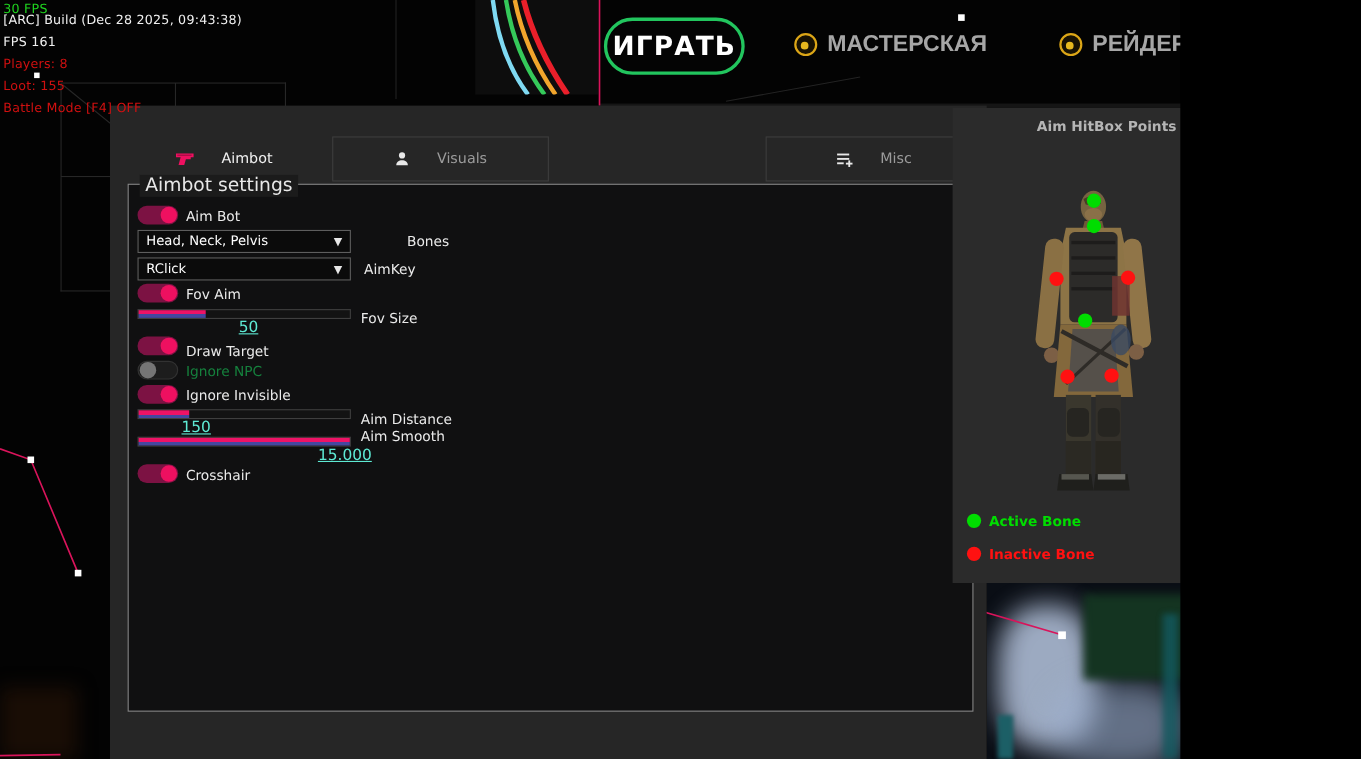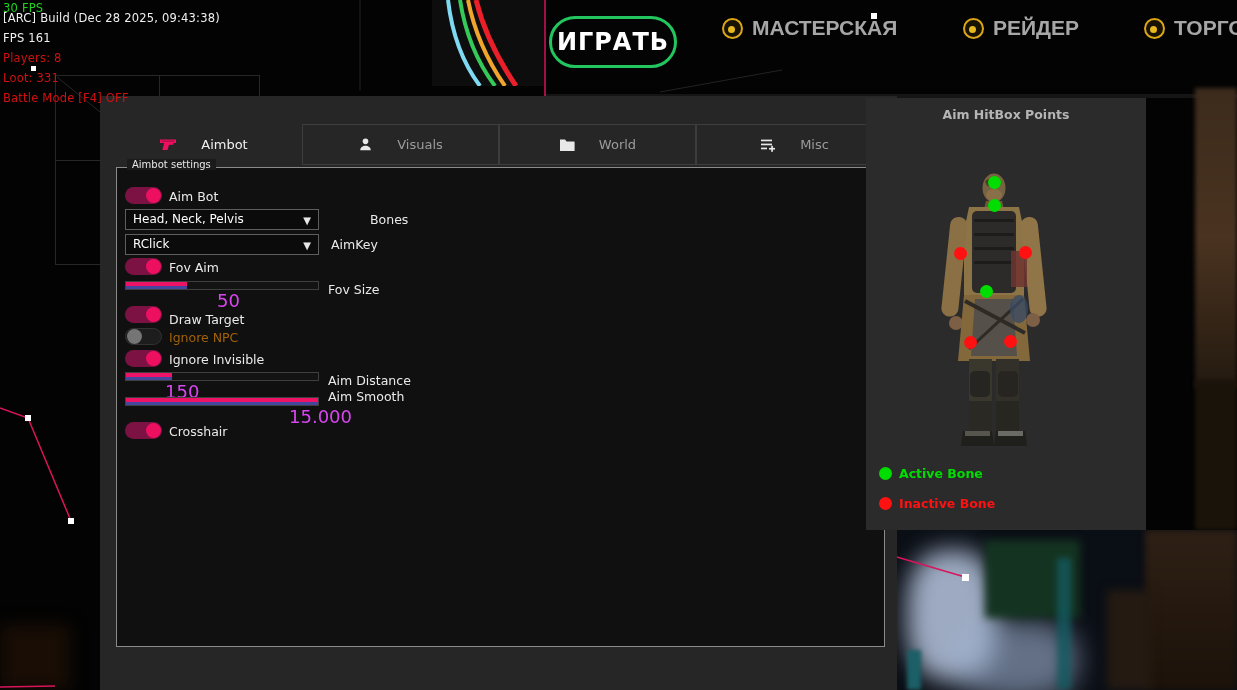--- a/index.html
+++ b/index.html
@@ -1,66 +1,66 @@
 <!DOCTYPE html>
 <html><head>
 <meta charset="utf-8">
 <style>
   * { margin:0; padding:0; box-sizing:border-box; }
   html,body { background:#000; }
   #stage {
-    position:relative; width:1237px; height:690px; overflow:hidden;
+    position:relative; width:1073px; height:690px; overflow:hidden;
     background:#030303; font-family:"DejaVu Sans", sans-serif;
   }
   
   .bg-layer { position:absolute; inset:0; z-index:0; }
   .blob { position:absolute; }
   .wireframe { position:absolute; border:1px solid #272727; }
   .rainbow-wrap { position:absolute; left:432px; top:0; width:112px; height:86px; background:#0d0d0d; }
   .scene-br { position:absolute; left:897px; top:530px; width:340px; height:160px; background:#0a0e15; overflow:hidden; }
   
   #esp { position:absolute; inset:0; z-index:1; pointer-events:none; }
   
   .hud { position:absolute; left:3px; z-index:6; font-size:11.5px; letter-spacing:0.2px; }
   
   .play-btn {
     position:absolute; left:549px; top:16px; width:128px; height:52px; z-index:5;
     border:3px solid #22c55e; border-radius:26px; background:rgba(8,8,8,0.35);
     display:flex; align-items:center; justify-content:center;
     color:#fff; font-size:24px; font-weight:bold; letter-spacing:1px;
   }
-  .menu-item { position:absolute; top:16px; z-index:5; display:flex; align-items:center; gap:9px;
+  .menu-item { position:absolute; top:28px; z-index:5; display:flex; align-items:center; gap:9px;
     color:#a6a6a6; font-size:21px; font-weight:bold; white-space:nowrap; font-family:"Liberation Sans", sans-serif; }
   .coin { position:relative; width:21px; height:21px; border-radius:50%; border:2.5px solid #dca617; background:#181203; flex:0 0 auto; }
   .coin-dot { position:absolute; left:4px; top:6px; width:7px; height:7px; border-radius:50%; background:#e7b81f; }
   
   .panel-main { position:absolute; left:100px; top:96px; width:797px; height:594px; background:#262626; z-index:4; }
   .tab { position:absolute; top:28px; height:41px; display:flex; align-items:center; justify-content:center; gap:24px;
     color:#9b9b9b; font-size:13px; cursor:default; }
   .tab.boxed { border:1px solid #3d3d3d; }
   .tab.active { color:#f0f0f0; }
   .tab svg { display:block; }
   .groupbox { position:absolute; left:16px; top:71px; width:769px; height:480px;
     border:1px solid #8a8a8a; background:#101011; }
   .group-legend { position:absolute; left:10px; top:-9px; padding:0 5px; background:#1b1b1b;
-    color:#e8e8e8; font-size:10px; white-space:nowrap; }
+    color:#e8e8e8; font-size:17px; white-space:nowrap; }
   .ctl-label { position:absolute; color:#eaeaea; font-size:12.5px; white-space:nowrap; }
-  .ctl-label.dim { color:#a16207; }
+  .ctl-label.dim { color:#15803d; }
   .toggle { position:absolute; width:37px; height:17px; border-radius:9px; }
   .toggle .knob { position:absolute; width:15px; height:15px; border-radius:50%; }
   .toggle.on { background:#7c1243; }
   .toggle.on .knob { right:1px; top:1px; background:#ee1060; }
   .toggle.off { background:#1d1d1d; border:1px solid #323232; }
   .toggle.off .knob { left:1px; top:0px; background:#757575; }
   .dropdown { position:absolute; width:194px; height:21px; background:#0b0b0b; border:1px solid #5e5e5e;
     color:#fff; font-size:12px; line-height:19px; padding-left:7px; }
   .dd-arrow { position:absolute; right:7px; top:1px; font-size:10px; color:#e8e8e8; }
   .slider { position:absolute; width:194px; height:9px; background:#131313; border:1px solid #3f3f3f; }
   .slider .fill { height:100%; background:linear-gradient(to bottom,#ee1366 0%,#ee1366 55%,#45479f 55%,#45479f 100%); }
-  .slider-value { position:absolute; color:#d946ef; font-size:18px; white-space:nowrap; }
+  .slider-value { position:absolute; color:#5eead4; font-size:14px; white-space:nowrap;text-decoration:underline; }
   
   .panel-hitbox { position:absolute; left:866px; top:98px; width:280px; height:432px; background:#2b2b2b; z-index:4;font-weight:bold; }
   .hitbox-title { position:absolute; top:9px; width:100%; text-align:center; color:#b5b5b5; font-size:12.5px; }
   #character { position:absolute; left:73px; top:60px; }
   #hitbox-dots { position:absolute; inset:0; }
   .hitdot { position:absolute; width:13px; height:13px; border-radius:50%; }
   .legend-row { position:absolute; display:flex; align-items:center; gap:7px; font-size:12.5px; }
   .legend-dot { width:13px; height:13px; border-radius:50%; flex:0 0 auto; }
 </style>
 </head>
@@ -115,21 +115,21 @@
     <rect x="962" y="574" width="7" height="7" fill="#ffffff"></rect>
     <rect x="31" y="66" width="5" height="5" fill="#ffffff"></rect>
     <rect x="871" y="13" width="6" height="6" fill="#ffffff"></rect>
     <line x1="0" y1="687" x2="55" y2="686" stroke="#d9145b" stroke-width="1.5"></line>
   </svg>
 
   <div class="hud" style="top: 1px; color: rgb(31, 212, 31);">30 FPS</div>
   <div class="hud" style="top: 11px; color: rgb(240, 240, 240);">[ARC] Build (Dec 28 2025, 09:43:38)</div>
   <div class="hud" style="top: 31px; color: rgb(240, 240, 240);">FPS 161</div>
   <div class="hud" style="top: 51px; color: rgb(208, 16, 16);">Players:  8</div>
-  <div class="hud" style="top: 71px; color: rgb(208, 16, 16);">Loot:  331</div>
+  <div class="hud" style="top: 71px; color: rgb(208, 16, 16);">Loot:  155</div>
   <div class="hud" style="top: 91px; color: rgb(208, 16, 16);">Battle Mode [F4] OFF</div>
 
   <div class="play-btn">ИГРАТЬ</div>
   <div class="menu-item" style="left:722px;">
     <span class="coin">
         <span class="coin-dot"></span>
       </span>
     <span>МАСТЕРСКАЯ</span>
   </div>
   <div class="menu-item" style="left:963px;">
@@ -153,26 +153,20 @@
         <path d="M2.4 14 c0-3.2 2.6-4.8 5.6-4.8 s5.6 1.6 5.6 4.8 z" fill="#e8e8e8"></path>
       </svg>
       <span>Visuals</span>
     </div>
     <div class="tab active" style="left:5px;width:197px;">
       <svg width="18" height="14" viewBox="0 0 18 14">
         <path d="M1 1.5 h16 v3.4 h-2.6 v1.8 h-4.4 l-1.5 5.4 h-5.2 l1.9 -7.2 h-4.2 z" fill="#ee1060"></path>
         <rect x="2.2" y="2.6" width="13" height="1" fill="#9c0b40"></rect>
       </svg>
       <span>Aimbot</span>
-    </div>
-    <div class="tab boxed" style="left:399px;width:197px;">
-      <svg width="16" height="14" viewBox="0 0 16 14">
-        <path d="M1 1.5 h5 l1.6 2 H15 a0.6 0.6 0 0 1 0.6 0.6 V12.4 a0.6 0.6 0 0 1 -0.6 0.6 H1.6 A0.6 0.6 0 0 1 1 12.4 z" fill="#e8e8e8"></path>
-      </svg>
-      <span>World</span>
     </div>
     <div class="tab boxed" style="left:596px;width:197px;">
       <svg width="16" height="16" viewBox="0 0 16 16">
         <rect x="1" y="2.6" width="11" height="1.7" fill="#e8e8e8"></rect>
         <rect x="1" y="6.6" width="11" height="1.7" fill="#e8e8e8"></rect>
         <rect x="1" y="10.6" width="6" height="1.7" fill="#e8e8e8"></rect>
         <rect x="11.2" y="8.8" width="1.7" height="6" fill="#e8e8e8"></rect>
         <rect x="9" y="10.9" width="6" height="1.7" fill="#e8e8e8"></rect>
       </svg>
       <span>Misc</span>

